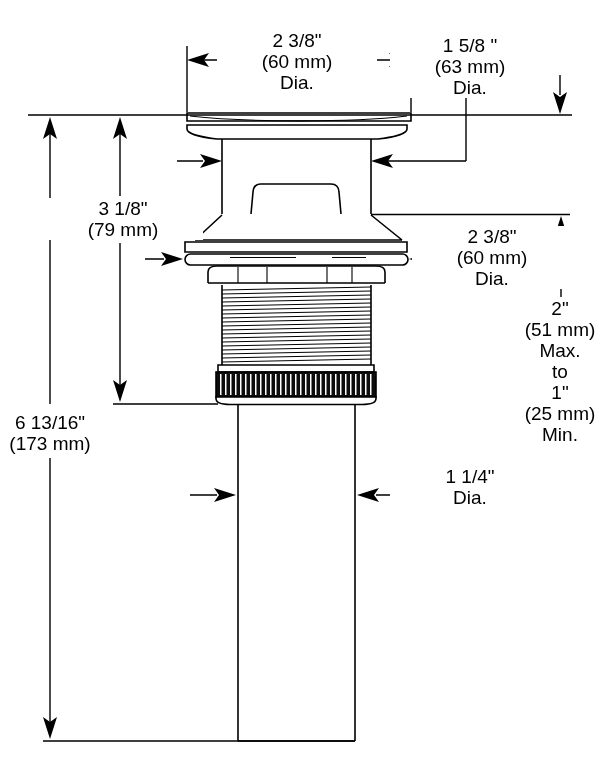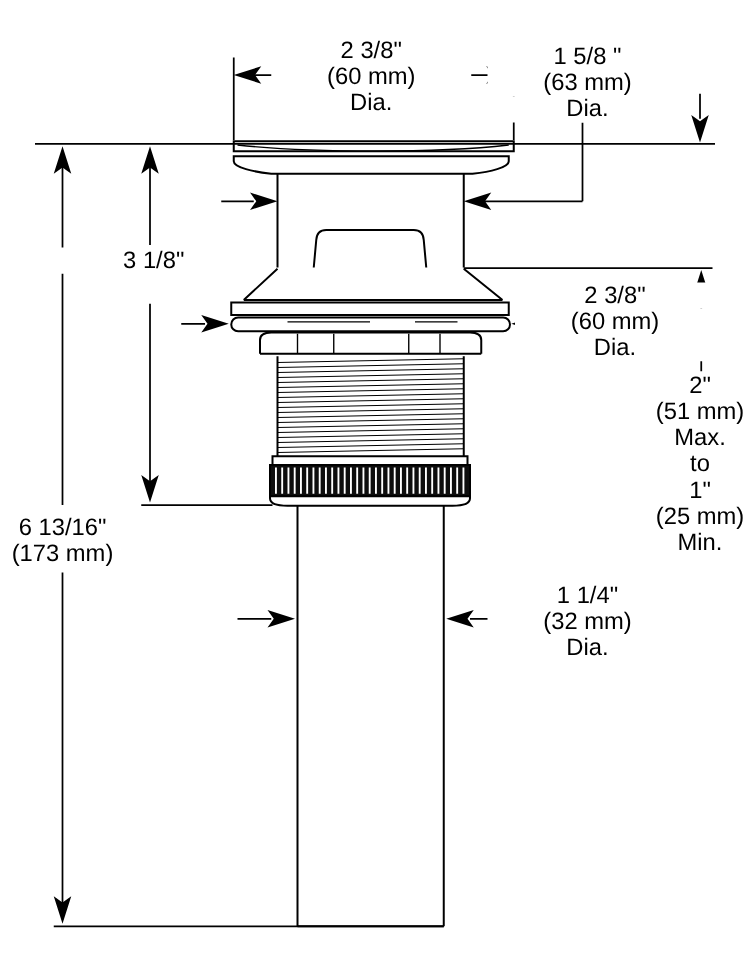--- a/index.html
+++ b/index.html
@@ -101,20 +101,21 @@
   </div>
 
   <div class="dim-label" style="left:390px;top:35px;">
     <span>1 5/8 "</span>
     <span>(63 mm)</span>
     <span>Dia.</span>
   </div>
 
   <div class="dim-label" style="left:43px;top:198px;">
     <span>3 1/8"</span>
+    <span>(79 mm)</span>
   </div>
 
   <div class="dim-label" style="left:412px;top:226px;">
     <span>2 3/8"</span>
     <span>(60 mm)</span>
     <span>Dia.</span>
   </div>
 
   <div class="dim-label" style="left:480px;top:298px;">
     <span>2"</span>
@@ -126,17 +127,16 @@
     <span>Min.</span>
   </div>
 
   <div class="dim-label" style="left:-30px;top:412px;">
     <span>6 13/16"</span>
     <span>(173 mm)</span>
   </div>
 
   <div class="dim-label" style="left:390px;top:466px;">
     <span>1 1/4"</span>
-    <span>(32 mm)</span>
     <span>Dia.</span>
   </div>
 
 </div>
 
 </body></html>

